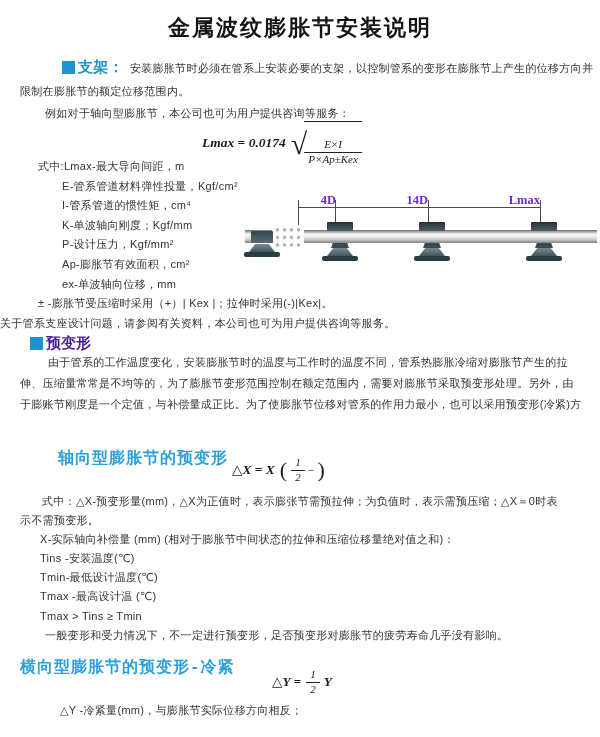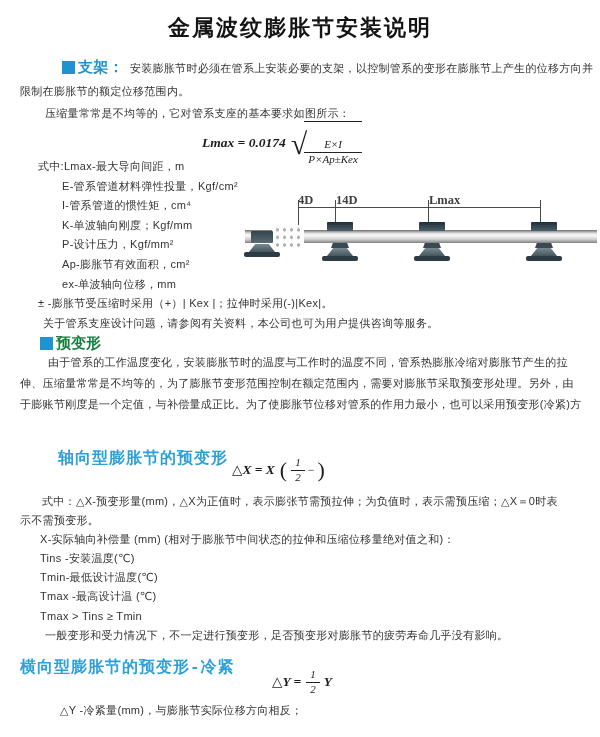--- a/index.html
+++ b/index.html
@@ -39,45 +39,45 @@
   .bigparen{font-size:22px;vertical-align:middle;font-style:normal;line-height:1;}
   .fmid{font-size:12px;font-style:normal;vertical-align:middle;margin:0 3px;}
   .f1{top:121px;left:202px;}
   .f2{top:456px;left:232px;}
   .f3{top:668px;left:272px;}
 
   
   .vars{top:157px;left:0;width:484px;line-height:19.6px;}
   .x38{padding-left:38px;}
   .x62{padding-left:62px;}
-  .x43{padding-left:43px;}
+  .x43{}
   .x20{padding-left:20px;}
   .x40{padding-left:40px;}
   .x42{padding-left:42px;}
   .x45{padding-left:45px;}
 
   
-  .sec2head{top:334px;left:40px;font-size:15px;font-weight:bold;color:#15803d;}
+  .sec2head{top:334px;left:30px;font-size:15px;font-weight:bold;color:#4c1d95;}
   .para2{top:352px;left:20px;width:575px;line-height:20.8px;}
   .ind3{padding-left:28px;}
 
   .subhead{font-size:16px;font-weight:bold;color:#2da0d9;letter-spacing:1px;margin-top:16px;}
   .axhead{top:432px;left:58px;}
   .lathead{top:641px;left:20px;font-family:Liberation Mono, monospace;}
 
   .axlines{top:492px;left:0;width:600px;line-height:19.1px;}
   .latline{top:703px;left:60px;}
 
   
   .diagram{top:196px;left:245px;width:352px;height:70px;}
   .dimline{position:absolute;top:11px;left:53px;width:243px;border-top:1px solid #4a4a4a;}
   .tick{position:absolute;top:4px;width:1px;height:31px;background:#4a4a4a;}
-  .dimlabel{position:absolute;top:-3px;text-align:left;
+  .dimlabel{position:absolute;top:-3px;text-align:right;
     font-family:"Liberation Serif","DejaVu Serif",serif;font-weight:bold;
-    font-size:12.5px;color:#404040;}
+    font-size:12.5px;color:#6d28d9;}
   .pipe{position:absolute;top:34px;left:0;width:352px;height:13px;
     background:linear-gradient(#6f6f6f 0%,#e9e9e9 28%,#f7f7f7 45%,#cfcfcf 72%,#808080 100%);
   }
   .bellows{position:absolute;top:29px;left:27px;width:32px;height:23px;
     background-color:#fcfcfc;
     background-image:radial-gradient(circle,#adadad 1.3px,rgba(0,0,0,0) 1.9px);
     background-size:7px 7.6px;background-position:2px 1px;
   }
   .support{position:absolute;width:36px;height:70px;top:0;}
   .cap{position:absolute;left:5px;top:26px;width:26px;height:9px;border-radius:1px;
@@ -96,21 +96,21 @@
 
 <div class="page">
 
   <div class="abs doc-title">金属波纹膨胀节安装说明</div>
 
   <div class="abs para1">
     <div class="tline ind1">
       <span class="sq"></span><span class="seclabel">支架：</span><span>安装膨胀节时必须在管系上安装必要的支架，以控制管系的变形在膨胀节上产生的位移方向并</span>
     </div>
     <div class="tline">限制在膨胀节的额定位移范围内。</div>
-    <div class="tline ind2">压缩量常常是不均等的，它对管系支座的基本要求如图所示：</div>
+    <div class="tline ind2">例如对于轴向型膨胀节，本公司也可为用户提供咨询等服务：</div>
   </div>
 
   <div class="abs formula f1">
     <span class="flhs">Lmax = 0.0174</span><span class="rad">√</span><span class="radicand"><span class="frac"><span class="fnum">E×I</span><span class="fden">P×Ap±Kex</span></span></span>
   </div>
 
   <div class="abs vars">
     <div class="tline x38">式中:Lmax-最大导向间距，m</div>
     <div class="tline x62">E-管系管道材料弹性投量，Kgf/cm²</div>
     <div class="tline x62">I-管系管道的惯性矩，cm⁴</div>

